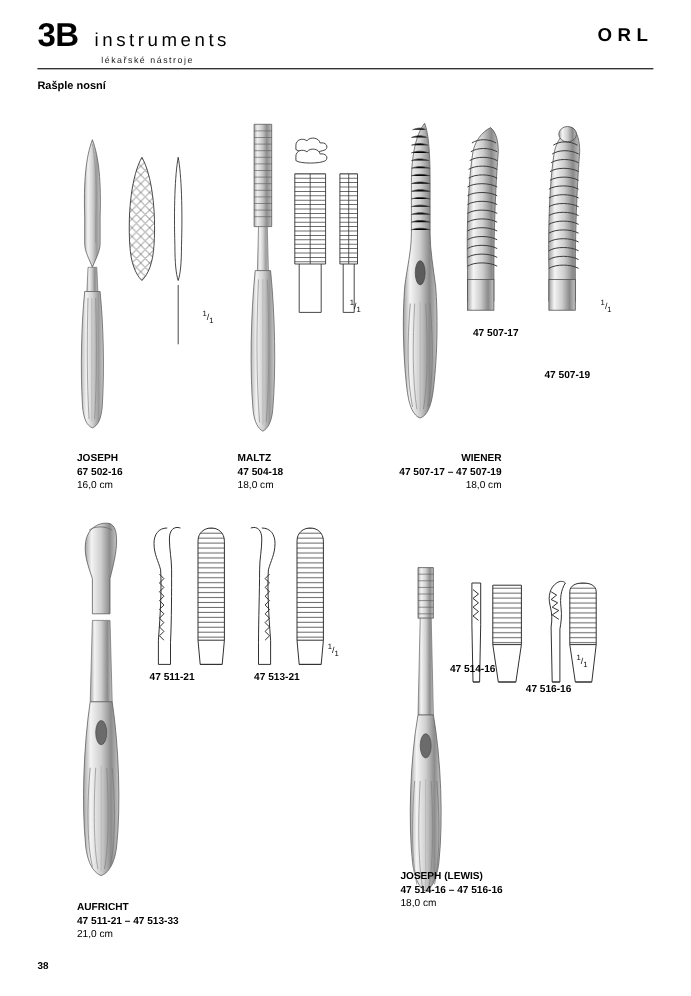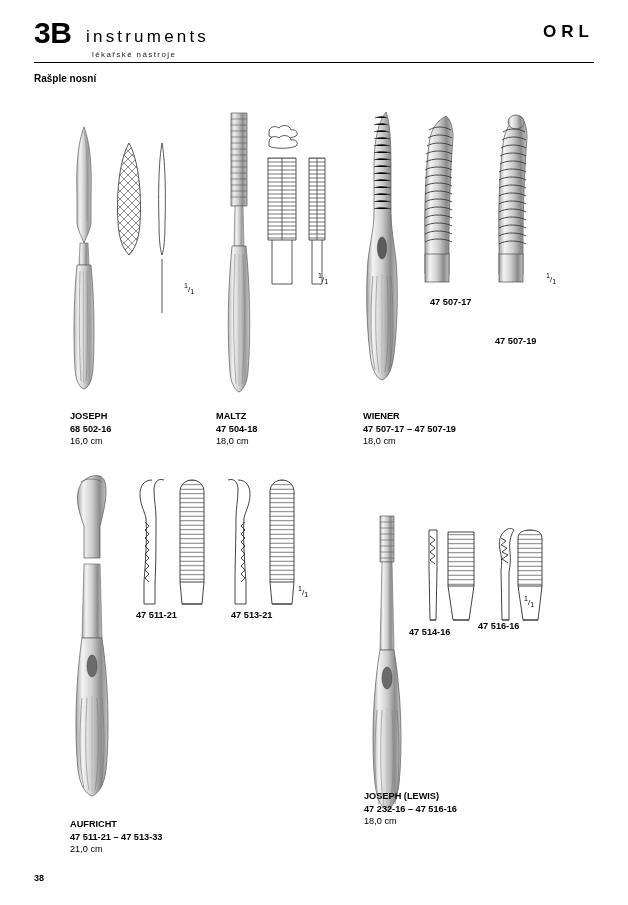--- a/index.html
+++ b/index.html
@@ -153,21 +153,21 @@
       <path d="M6 0 C9 16 10 48 9 80 C9 96 8 106 6 112 C4 106 3 96 3 80 C2 48 3 16 6 0 Z" fill="#ffffff" stroke="#2f2f2f" stroke-width="0.8"></path>
       <path d="M6 116 L6 170" stroke="#2f2f2f" stroke-width="0.8"></path>
     </g>
   </svg>
 </div>
 <div class="scale" style="left:184px; top:282px;">
   <sup>1</sup>/<sub>1</sub>
 </div>
 <div class="caption" style="left:70px; top:410px;">
   <div class="nm">JOSEPH</div>
-  <div class="code">68 502-16</div>
+  <div class="code">67 502-16</div>
   <div class="len">16,0 cm</div>
 </div>
 
 <div class="fig" style="left:210px; top:110px;">
   <svg width="130" height="295" viewBox="0 0 130 295">
 
     <g>
       <path d="M21 3 L37 3 L37 96 L21 96 Z" fill="url(#steel2)" stroke="#575757" stroke-width="0.7"></path>
       <g stroke="#5d5d5d" stroke-width="0.6">
         <path d="M21 9 H37"></path>
@@ -311,21 +311,21 @@
       <rect x="3" y="140" width="24" height="28" fill="url(#steel3)" stroke="#4e4e4e" stroke-width="0.7"></rect>
     </g>
   </svg>
 </div>
 
 <div class="small-code" style="left:430px; top:297px;">47 507-17</div>
 <div class="small-code" style="left:495px; top:297px;margin-top:39px;">47 507-19</div>
 <div class="scale" style="left:546px; top:272px;">
   <sup>1</sup>/<sub>1</sub>
 </div>
-<div class="caption" style="left:363px; top:410px;">
+<div class="caption" style="left:363px; top:410px;text-align:right;">
   <div class="nm">WIENER</div>
   <div class="code">47 507-17 – 47 507-19</div>
   <div class="len">18,0 cm</div>
 </div>
 
 <div class="fig" style="left:62px; top:470px;">
   <svg width="240" height="330" viewBox="0 0 240 330">
     <defs>
       <linearGradient id="steel4" x1="0" y1="0" x2="1" y2="0">
         <stop offset="0%" stop-color="#a5a5a5"></stop>
@@ -446,24 +446,24 @@
     </g>
 
     <g transform="translate(154,16)">
       <path d="M6 10 C6 4 12 2 18 2 C24 2 30 4 30 10 L30 58 L6 58 Z" fill="url(#hlines4)" stroke="#2f2f2f" stroke-width="0.9"></path>
       <path d="M6 58 L11 92 H26 L30 58" fill="none" stroke="#2f2f2f" stroke-width="0.9"></path>
       <path d="M11 92 H26" stroke="#2f2f2f" stroke-width="0.9"></path>
     </g>
   </svg>
 </div>
 
-<div class="small-code" style="left:409px; top:627px;">47 514-16</div>
+<div class="small-code" style="left:409px; top:603px;">47 514-16</div>
 <div class="small-code" style="left:478px; top:621px;">47 516-16</div>
 <div class="scale" style="left:524px; top:595px;">
   <sup>1</sup>/<sub>1</sub>
 </div>
 <div class="caption" style="left:364px; top:790px;">
   <div class="nm">JOSEPH (LEWIS)</div>
-  <div class="code">47 232-16 – 47 516-16</div>
+  <div class="code">47 514-16 – 47 516-16</div>
   <div class="len">18,0 cm</div>
 </div>
 
 <div class="page-number">38</div>
 
 </body></html>

